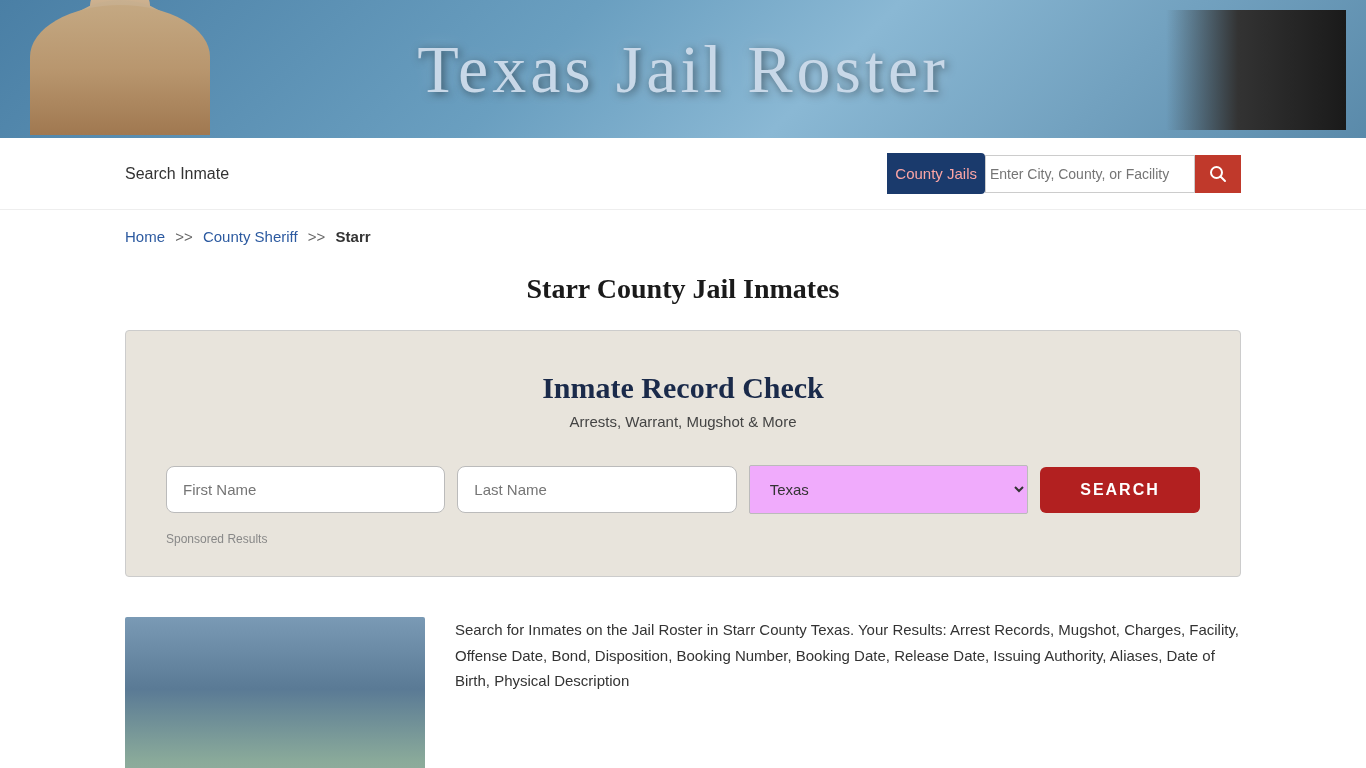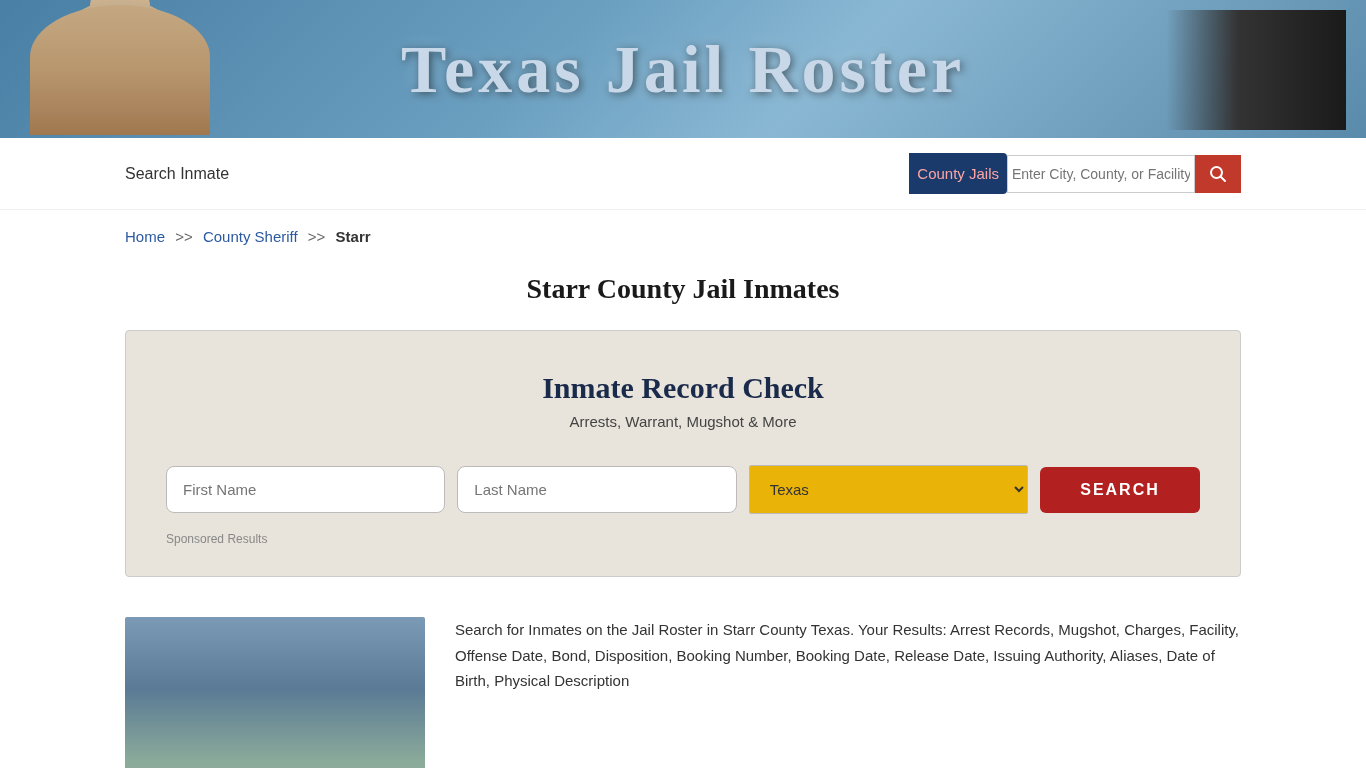--- a/index.html
+++ b/index.html
@@ -12,21 +12,21 @@
       background: linear-gradient(135deg, #4a7fa5 0%, #6a9fc0 40%, #8ab8d4 60%, #5a8aaa 100%);
       position: relative;
       overflow: hidden;
       display: flex;
       align-items: center;
       justify-content: center;
     }
     .header-banner .banner-title {
       font-family: 'Times New Roman', serif;
       font-size: 68px;
-      font-weight: bold;
+      font-weight: normal;
       color: #c8d8e8;
       text-shadow: 2px 2px 8px rgba(0,0,0,0.5), 0 0 20px rgba(255,255,255,0.2);
       letter-spacing: 4px;
       position: relative;
       z-index: 2;
     }
     
     .capitol-shape {
       position: absolute;
       left: 30px;
@@ -102,21 +102,21 @@
       padding: 12px 8px;
       font-size: 15px;
       font-family: Arial, sans-serif;
       cursor: pointer;
       border-radius: 0 4px 4px 0;
     }
     .nav-search-input {
       border: 1px solid #ccc;
       padding: 10px 4px;
       font-size: 14px;
-      width: 188px;
+      width: 210px;
       font-family: Arial, sans-serif;
       color: #999;
       outline: none;
     }
     .nav-search-btn {
       background: #c0392b;
       border: none;
       padding: 10px 14px;
       cursor: pointer;
       color: white;
@@ -192,21 +192,21 @@
       font-family: Arial, sans-serif;
       color: #999;
       outline: none;
       border-radius: 8px;
     }
     .search-form-row select {
       flex: 1;
       padding: 14px 16px;
       font-size: 15px;
       border: 1px solid #bbb;
-      background: #eab308;
+      background: #f0abfc;
       font-family: Arial, sans-serif;
       color: #333;
       outline: none;
       border-radius: 2px;
       cursor: pointer;
     }
     .search-form-btn {
       background: #b22020;
       color: #fff;
       border: none;

